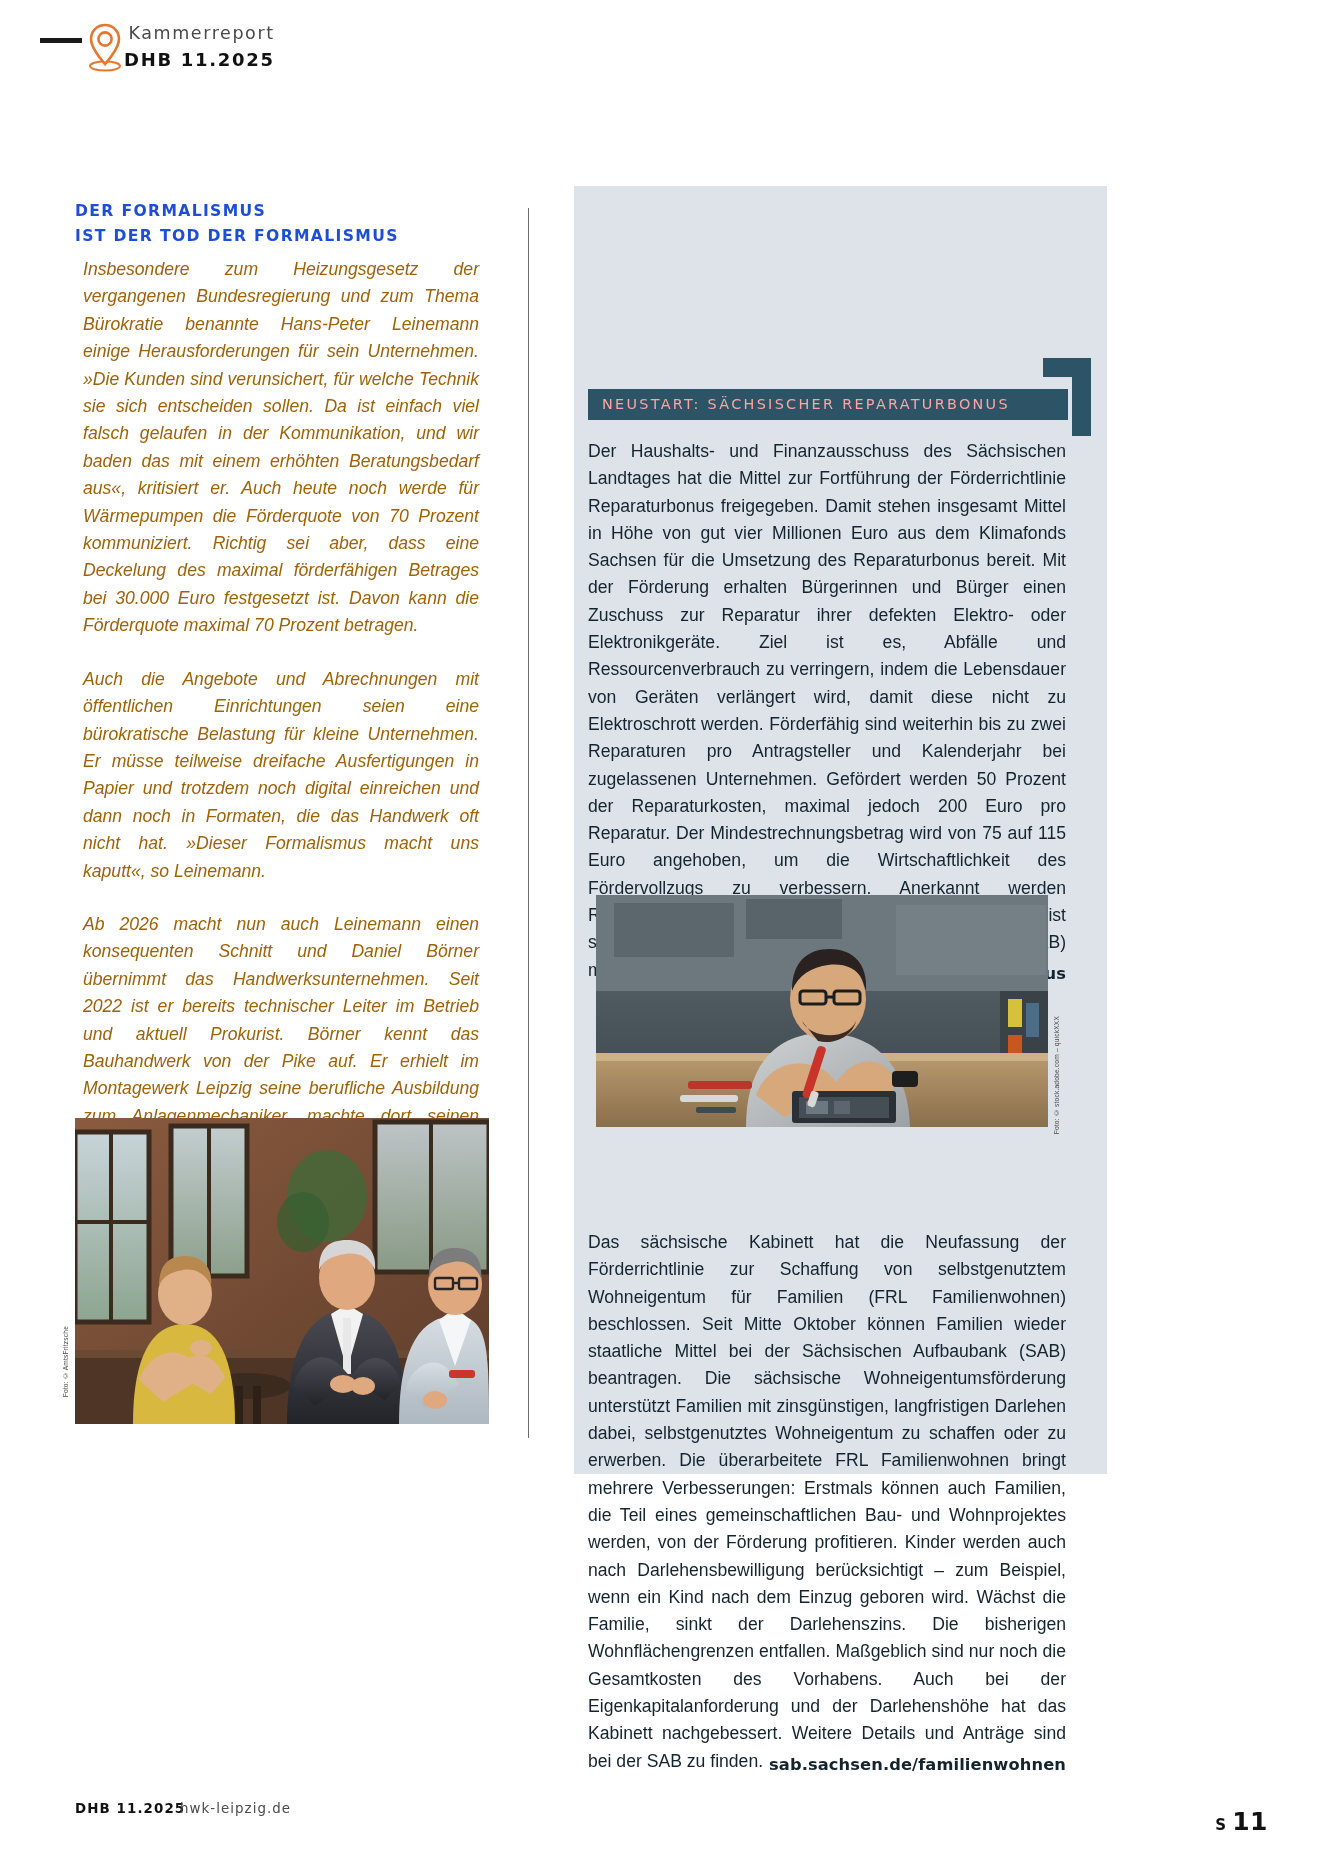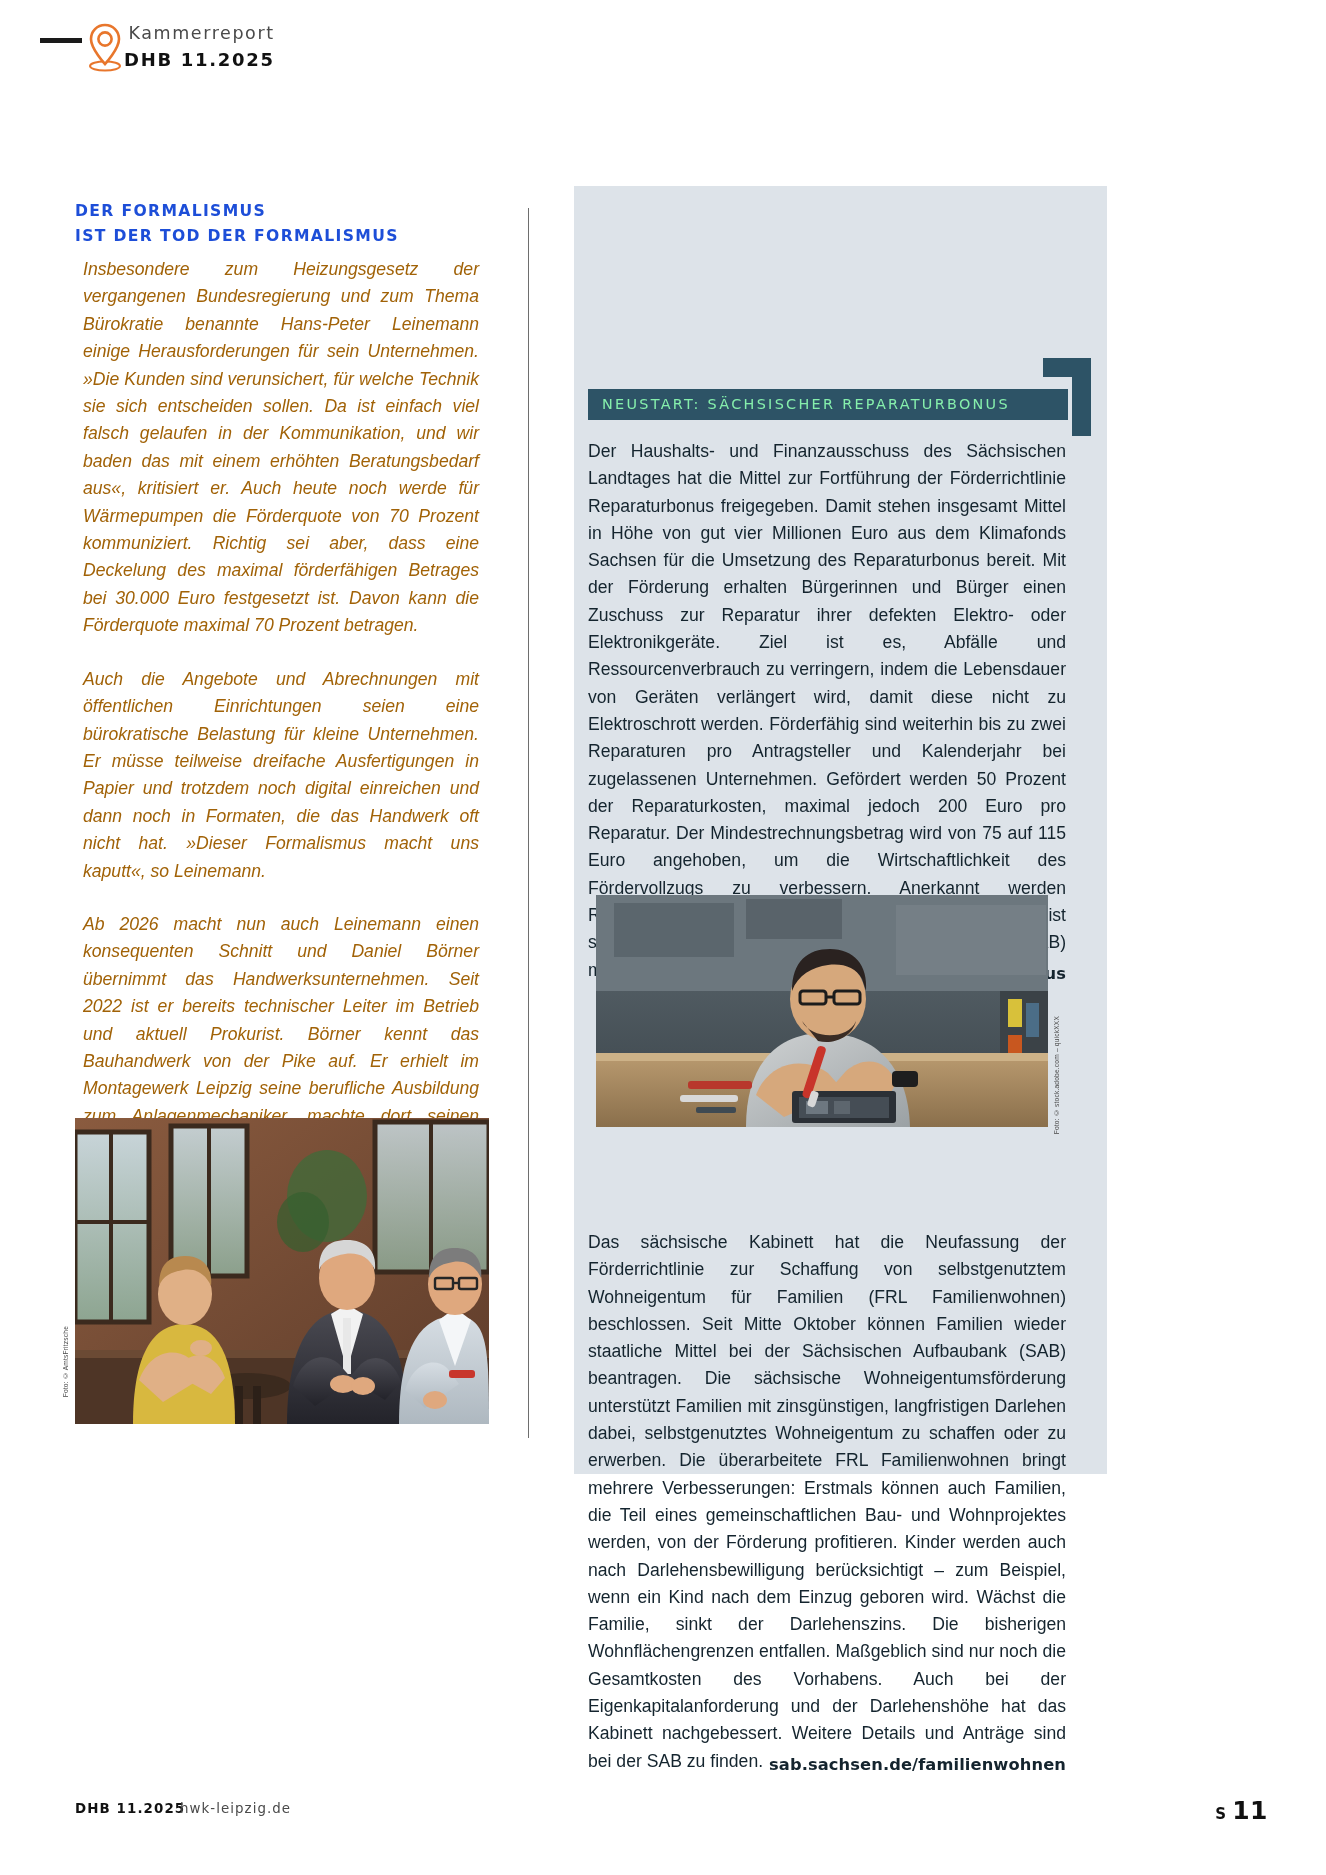--- a/index.html
+++ b/index.html
@@ -101,21 +101,21 @@
     position: absolute;
     left: 574px; top: 0px;
     width: 533px; height: 1288px;
     background: #dde3e9;
   }
   #corner-bracket { position: absolute; left: 1043px; top: 172px; }
 
   .panel-head {
     position: absolute;
     background: #2d5366;
-    color: #86efac;
+    color: #fca5a5;
     font-family: "DejaVu Sans", sans-serif;
     font-size: 14.4px;
     letter-spacing: 2.3px;
     font-weight: 400;
     padding: 7px 0 8px 14px;
     white-space: nowrap;
   }
   #panel-head-1 { left: 588px; top: 203px; width: 480px; }
   #panel-head-2 { left: 588px; top: 959px; width: 480px; }
 
@@ -189,21 +189,21 @@
   #footer-site {
     position: absolute;
     left: 180px; top: 6px;
     font-family: "DejaVu Sans", sans-serif;
     font-size: 13.4px;
     letter-spacing: 1.05px;
     color: #4a4a4a;
   }
   #footer-page {
     position: absolute;
-    right: 58px; top: 1px;
+    right: 58px; top: 12px;
     font-family: "DejaVu Sans", sans-serif;
     color: #111;
   }
   #footer-page-prefix { font-size: 15px; font-weight: 700; letter-spacing: 1px; }
   #footer-page-number { font-size: 25px; font-weight: 700; letter-spacing: 0.5px; }
 </style>
 </head>
 <body>
 
 <div id="page-header">

